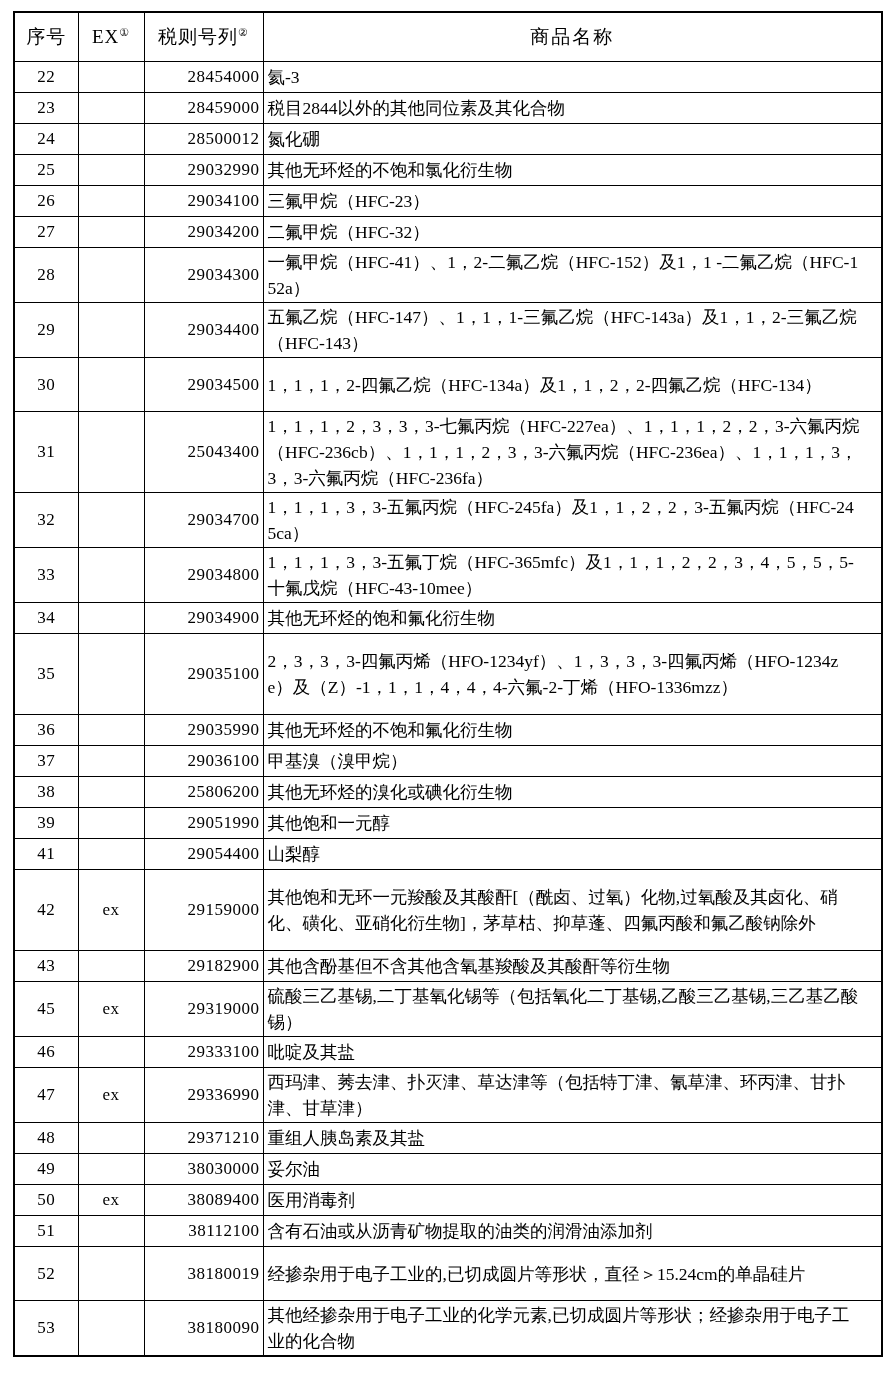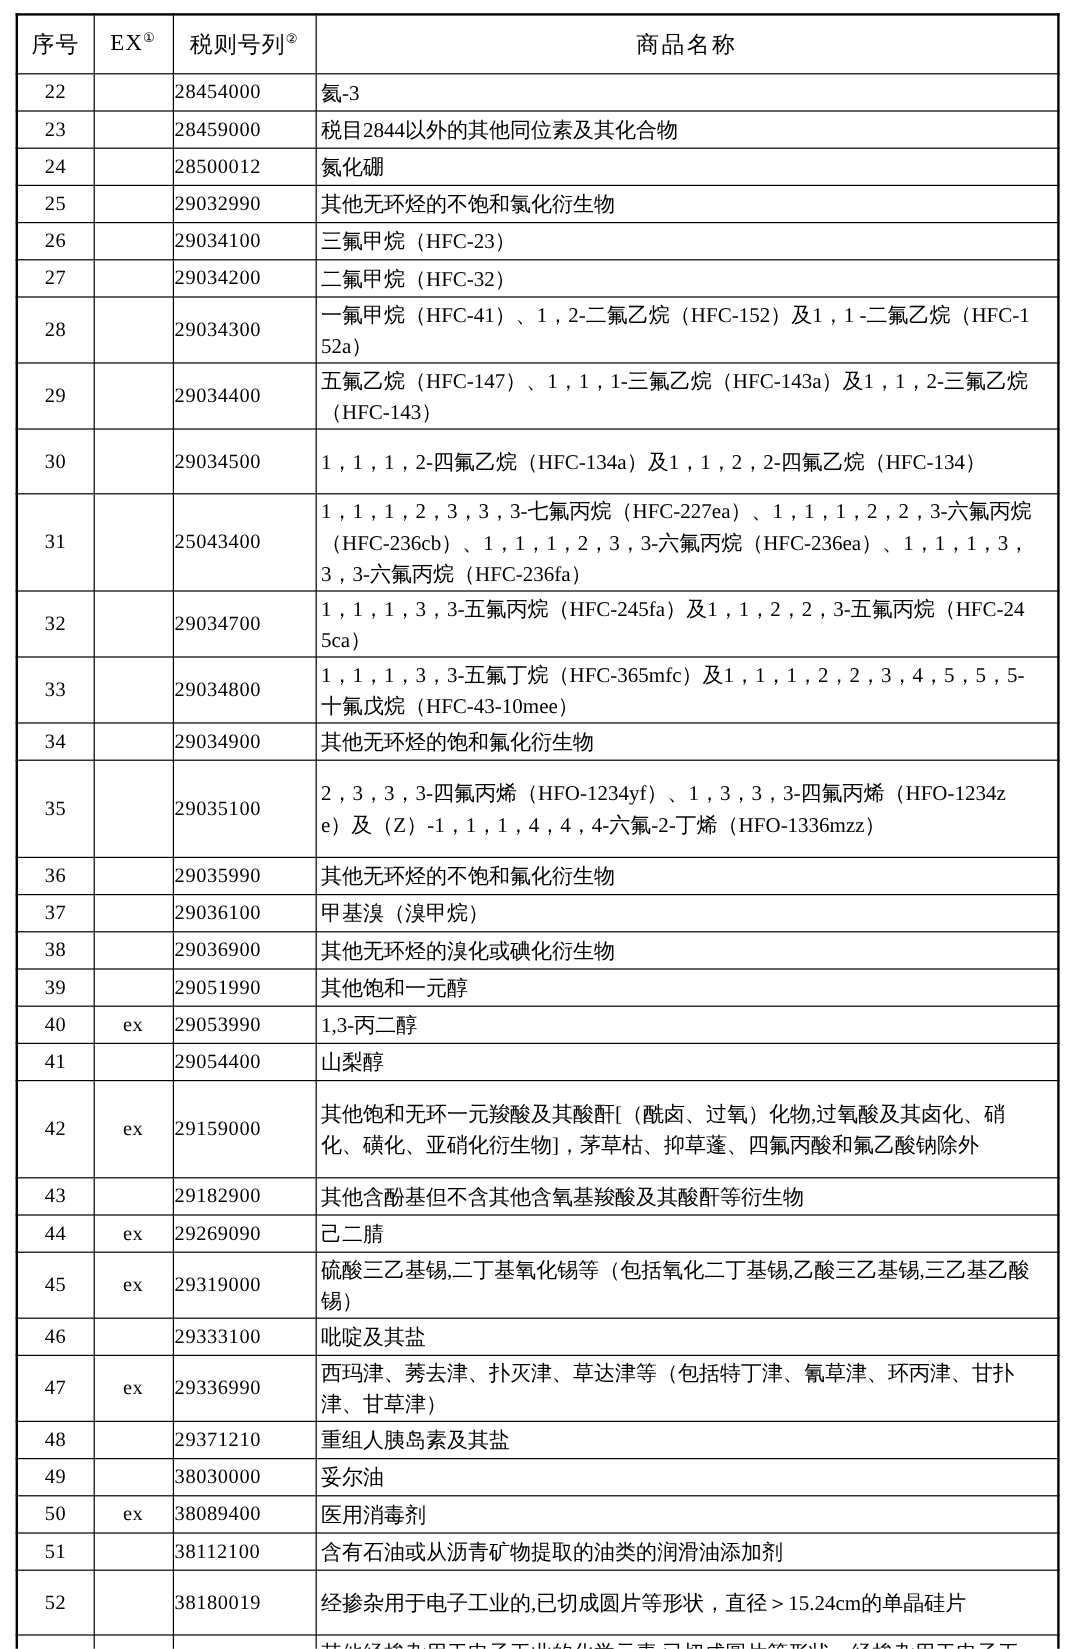--- a/index.html
+++ b/index.html
@@ -56,21 +56,21 @@
     line-height: 0;
   }
   td.seq, td.ex, td.code {
     text-align: center;
     font-size: 17px;
     font-family: "Liberation Serif", "DejaVu Serif", serif;
     white-space: nowrap;
     letter-spacing: 0.5px;
   }
   td.code {
-    text-align: left;
+    text-align: right;
     padding-right: 3px;
     letter-spacing: 0.5px;
   }
   td.name {
     text-align: left;
     font-size: 17.5px;
     line-height: 26px;
     padding: 1px 20px 1px 4px;
     letter-spacing: 0px;
     word-break: break-all;
@@ -191,58 +191,46 @@
         </tr>
         <tr>
           <td class="seq">37</td>
           <td class="ex"></td>
           <td class="code">29036100</td>
           <td class="name">甲基溴（溴甲烷）</td>
         </tr>
         <tr>
           <td class="seq">38</td>
           <td class="ex"></td>
-          <td class="code">29036900</td>
+          <td class="code">25806200</td>
           <td class="name">其他无环烃的溴化或碘化衍生物</td>
         </tr>
         <tr>
           <td class="seq">39</td>
           <td class="ex"></td>
           <td class="code">29051990</td>
           <td class="name">其他饱和一元醇</td>
         </tr>
         <tr>
-          <td class="seq">40</td>
-          <td class="ex">ex</td>
-          <td class="code">29053990</td>
-          <td class="name">1,3-丙二醇</td>
-        </tr>
-        <tr>
           <td class="seq">41</td>
           <td class="ex"></td>
           <td class="code">29054400</td>
           <td class="name">山梨醇</td>
         </tr>
         <tr class="h3">
           <td class="seq">42</td>
           <td class="ex">ex</td>
           <td class="code">29159000</td>
           <td class="name">其他饱和无环一元羧酸及其酸酐[（酰卤、过氧）化物,过氧酸及其卤化、硝化、磺化、亚硝化衍生物]，茅草枯、抑草蓬、四氟丙酸和氟乙酸钠除外</td>
         </tr>
         <tr>
           <td class="seq">43</td>
           <td class="ex"></td>
           <td class="code">29182900</td>
           <td class="name">其他含酚基但不含其他含氧基羧酸及其酸酐等衍生物</td>
-        </tr>
-        <tr>
-          <td class="seq">44</td>
-          <td class="ex">ex</td>
-          <td class="code">29269090</td>
-          <td class="name">己二腈</td>
         </tr>
         <tr class="h2">
           <td class="seq">45</td>
           <td class="ex">ex</td>
           <td class="code">29319000</td>
           <td class="name">硫酸三乙基锡,二丁基氧化锡等（包括氧化二丁基锡,乙酸三乙基锡,三乙基乙酸锡）</td>
         </tr>
         <tr>
           <td class="seq">46</td>
           <td class="ex"></td>

